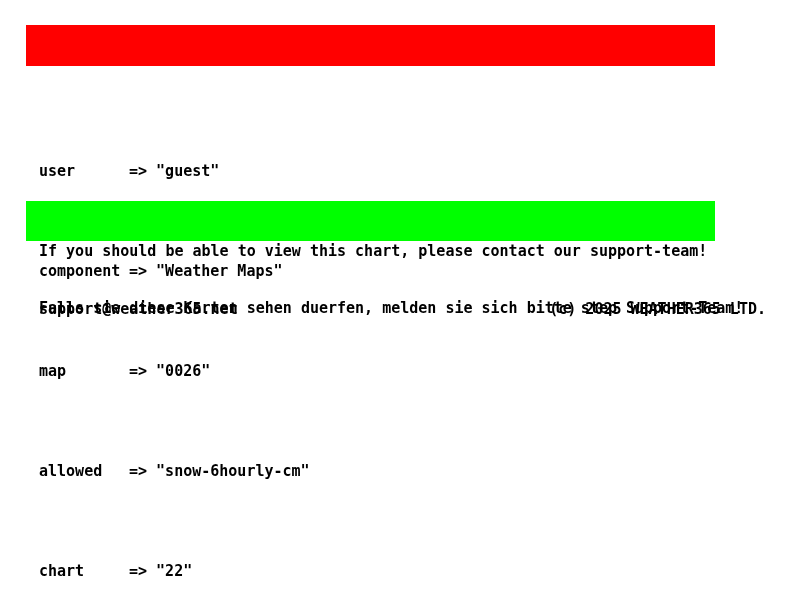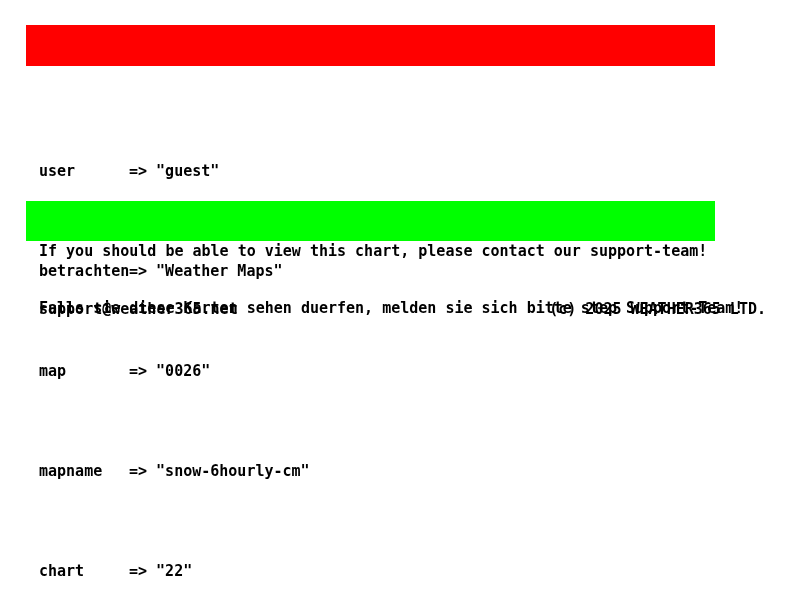--- a/index.html
+++ b/index.html
@@ -61,23 +61,23 @@
 </head>
 <body>
 
 <div class="banner banner-error">
   <div>You are not allowed to view this weather chart!</div>
   <div>Sie duerfen diese Wetterkarte nicht betrachten!</div>
 </div>
 
 <div class="details">
   <div><span class="kv-key">user</span><span>=&gt;</span> <span>"guest"</span></div>
-  <div><span class="kv-key">betrachten</span><span>=&gt;</span> <span>"Weather Maps"</span></div>
+  <div><span class="kv-key">component</span><span>=&gt;</span> <span>"Weather Maps"</span></div>
   <div><span class="kv-key">map</span><span>=&gt;</span> <span>"0026"</span></div>
-  <div><span class="kv-key">mapname</span><span>=&gt;</span> <span>"snow-6hourly-cm"</span></div>
+  <div><span class="kv-key">allowed</span><span>=&gt;</span> <span>"snow-6hourly-cm"</span></div>
   <div><span class="kv-key">chart</span><span>=&gt;</span> <span>"22"</span></div>
 </div>
 
 <div class="banner banner-support">
   <div>If you should be able to view this chart, please contact our support-team!</div>
   <div>Falls sie diese Karten sehen duerfen, melden sie sich bitte step Support-Team!</div>
 </div>
 
 <div class="footer">
   <span>support@weather365.net</span>

